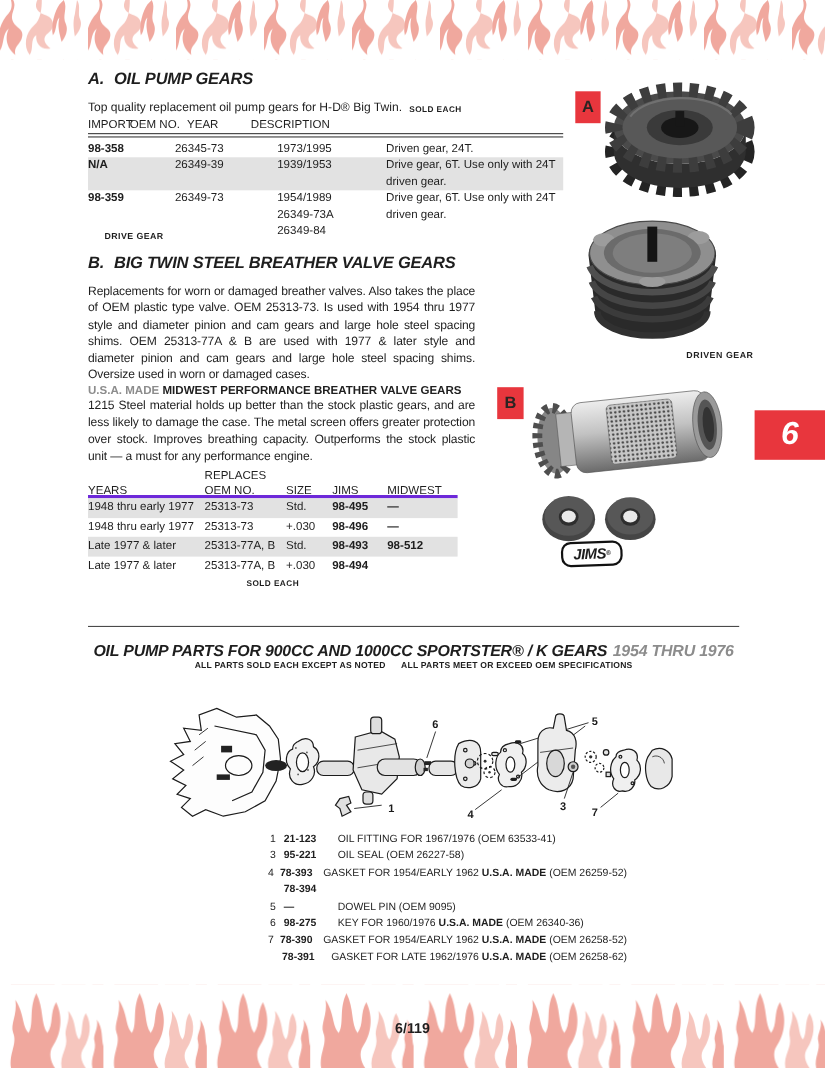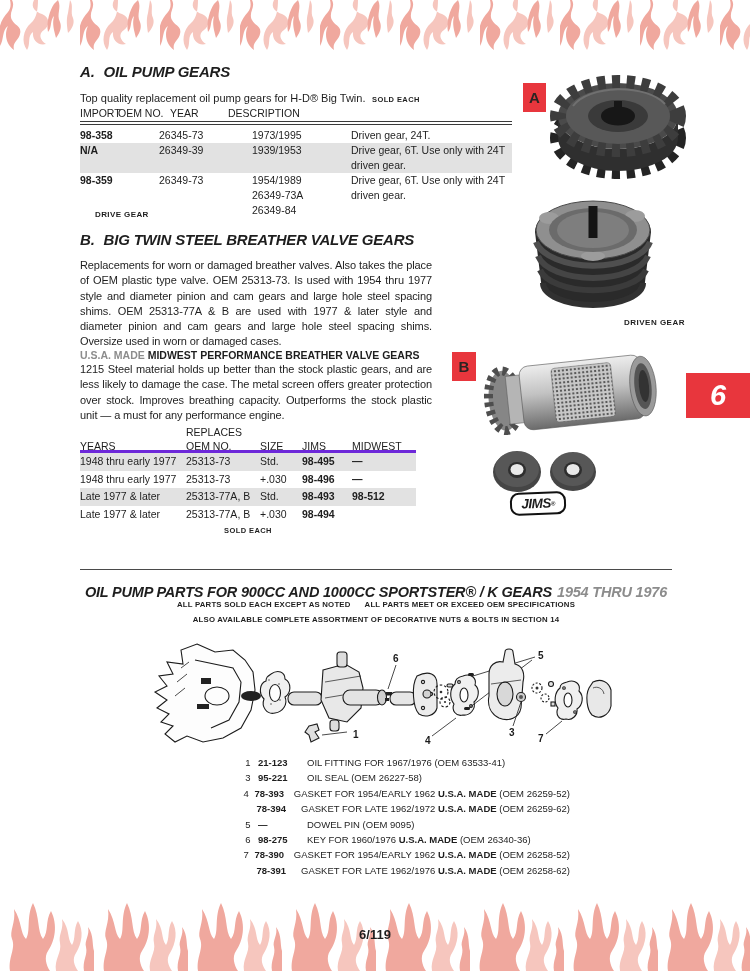--- a/index.html
+++ b/index.html
@@ -250,21 +250,20 @@
 
   <div class="abs tab6">6</div>
 
   <div class="abs divider"></div>
   <div class="abs sp-title">
     <span>OIL PUMP PARTS FOR 900CC AND 1000CC SPORTSTER® / K GEARS</span><span class="yrs">1954 THRU 1976</span>
   </div>
   <div class="abs sp-note" style="top:600px">
     <span>ALL PARTS SOLD EACH EXCEPT AS NOTED</span><span class="gapR">ALL PARTS MEET OR EXCEED OEM SPECIFICATIONS</span>
   </div>
-  <div class="abs sp-note" style="top:615px">ALSO AVAILABLE COMPLETE ASSORTMENT OF DECORATIVE NUTS &amp; BOLTS IN SECTION 14</div>
 
   <svg class="abs" style="left:85px;top:636px" width="565" height="125" viewBox="0 0 565 125" fill="none" stroke="#1c1c1c" stroke-width="1.1">
 
     <path d="M112,8 L130,16 L148,14 L160,24 L168,36 L170,54 L166,74 L156,92 L138,102 L118,106 L102,100 L90,106 L80,98 L88,90 L76,86 L84,78 L72,72 L82,64 L70,56 L82,50 L74,40 L88,38 L82,26 L98,28 L96,14 Z" fill="#fdfdfd"></path>
     <path d="M110,24 L148,32 L156,46 L154,66 L144,84 L126,92"></path>
     <ellipse cx="132" cy="60" rx="12" ry="9"></ellipse>
     <rect x="116" y="42" width="10" height="6" fill="#222" stroke="none"></rect>
     <rect x="112" y="68" width="12" height="5" fill="#222" stroke="none"></rect>
     <path d="M96,32 L104,26 M92,46 L102,38 M90,60 L100,52" stroke-width=".8"></path>
     <ellipse cx="166" cy="60" rx="10" ry="5" fill="#222" stroke="none"></ellipse>
@@ -358,21 +357,20 @@
         <div class="pl-desc"><span>OIL SEAL </span><span>(OEM 26227-58)</span></div>
       </div>
       <div class="pl-row">
         <div class="pl-ref">4</div>
         <div class="pl-no">78-393</div>
         <div class="pl-desc"><span>GASKET FOR 1954/EARLY 1962 </span><b>U.S.A. MADE</b><span> (OEM 26259-52)</span></div>
       </div>
       <div class="pl-row">
         <div class="pl-ref"></div>
         <div class="pl-no">78-394</div>
-        <div class="pl-desc"><span>GASKET FOR LATE 1962/1972 </span><b>U.S.A. MADE</b><span> (OEM 26259-62)</span></div>
       </div>
       <div class="pl-row">
         <div class="pl-ref">5</div>
         <div class="pl-no">—</div>
         <div class="pl-desc"><span>DOWEL PIN </span><span>(OEM 9095)</span></div>
       </div>
       <div class="pl-row">
         <div class="pl-ref">6</div>
         <div class="pl-no">98-275</div>
         <div class="pl-desc"><span>KEY FOR 1960/1976 </span><b>U.S.A. MADE</b><span> (OEM 26340-36)</span></div>

